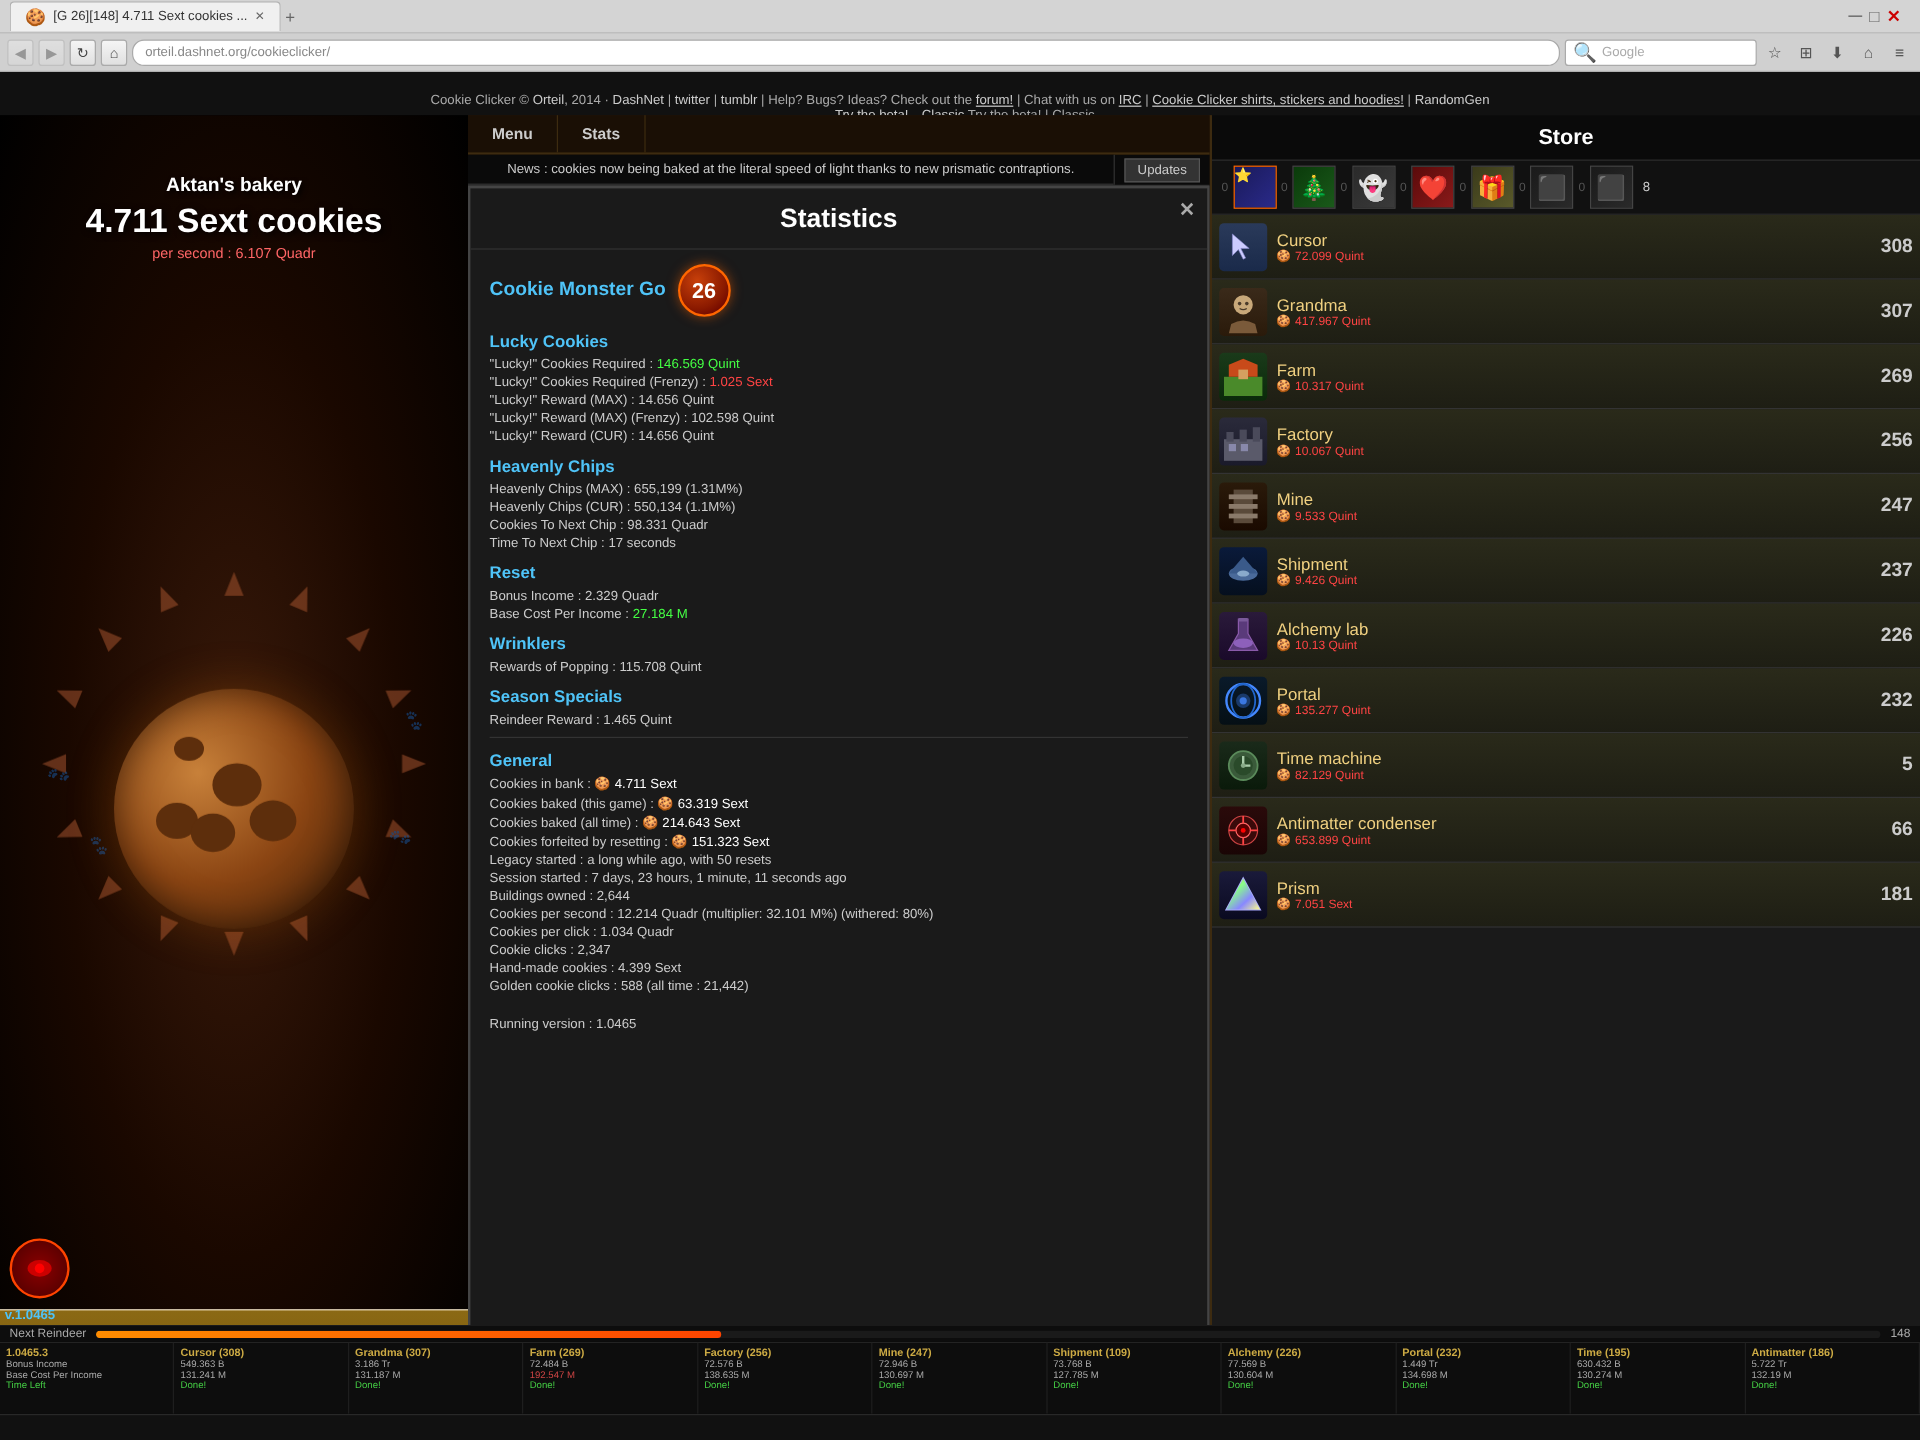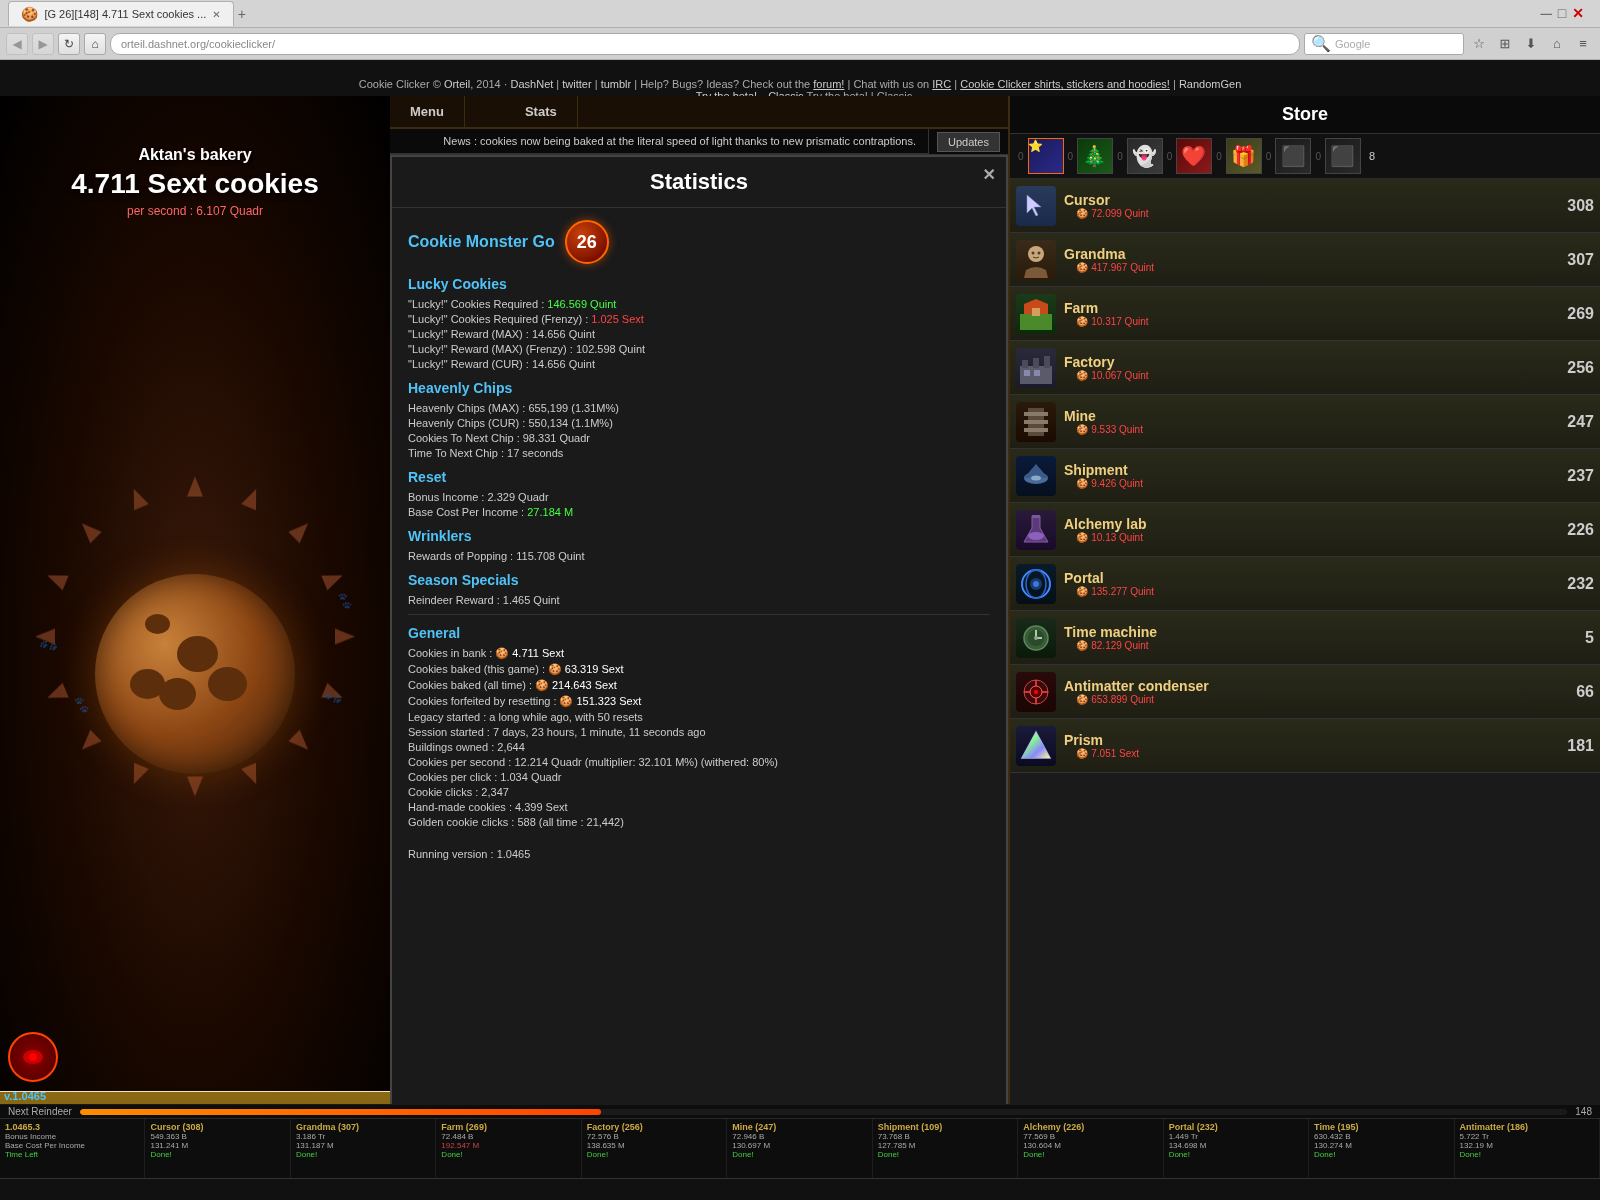--- a/index.html
+++ b/index.html
@@ -40,25 +40,25 @@
     .cookie { width: 200px; height: 200px; border-radius: 50%; background: radial-gradient(circle at 35% 35%, #c8813a, #8B4513 50%, #5D2E0C 80%); box-shadow: 0 0 40px rgba(200,100,0,0.3), inset 0 0 30px rgba(0,0,0,0.5); position: relative; }
     .cookie::before { content: ''; position: absolute; top: 20%; left: 25%; width: 25px; height: 20px; border-radius: 50%; background: #5D2E0C; box-shadow: 40px 30px 0 8px #5D2E0C, 20px 70px 0 6px #5D2E0C, 70px 60px 0 7px #5D2E0C, -10px 60px 0 5px #5D2E0C; }
 
     
     .milk-bar { position: absolute; bottom: 115px; left: 0; right: 0; height: 6px; background: linear-gradient(#f5e6c8, #e8d5a8); }
 
     
     .middle-panel { width: 620px; height: 100%; background: #2a1a0a; position: relative; display: flex; flex-direction: column; border-right: 2px solid #3d2b10; }
     
     
-    .menu-tabs { display: flex; background: #1a0f05; border-bottom: 2px solid #3d2b10; gap: 40px; }
+    .menu-tabs { display: flex; background: #1a0f05; border-bottom: 2px solid #3d2b10; }
     .menu-tab { padding: 8px 20px; color: #ccc; cursor: pointer; font-size: 13px; font-weight: bold; border-right: 1px solid #3d2b10; }
     
     
-    .news-bar { background: #0a0a0a; border-bottom: 1px solid #333; padding: 6px 12px; color: #ccc; font-size: 11px; text-align: right; }
+    .news-bar { background: #0a0a0a; border-bottom: 1px solid #333; padding: 6px 12px; color: #ccc; font-size: 11px; text-align: center; }
     .updates-btn { background: #333; border: 1px solid #555; color: #ccc; padding: 3px 10px; font-size: 11px; cursor: pointer; }
 
     
     .stats-modal { background: #1a1a1a; border: 2px solid #444; margin: 0; flex: 1; overflow-y: auto; position: relative; }
     .stats-close { position: absolute; top: 8px; right: 10px; color: #aaa; cursor: pointer; font-size: 16px; font-weight: bold; }
     .stats-title { text-align: center; color: white; font-size: 22px; padding: 12px; border-bottom: 1px solid #333; font-weight: bold; }
     .stats-content { padding: 12px 16px; }
     
     
     .cm-header { display: flex; align-items: center; gap: 10px; margin-bottom: 12px; }
@@ -79,23 +79,23 @@
     
     .special-items { display: flex; align-items: center; background: #111; padding: 4px 8px; border-bottom: 1px solid #2a2a2a; gap: 4px; }
     .special-item { width: 36px; height: 36px; border: 1px solid #444; cursor: pointer; position: relative; overflow: hidden; }
     .special-item.active { border-color: #ff6600; }
     
     
     .store-list { flex: 1; overflow-y: auto; }
     .store-item { display: flex; align-items: center; background: linear-gradient(#2a2a1a, #1e1e14); border-bottom: 1px solid #333; padding: 4px 6px; cursor: pointer; gap: 8px; height: 54px; }
     .store-item-icon { width: 40px; height: 40px; border-radius: 4px; flex-shrink: 0; display: flex; align-items: center; justify-content: center; font-size: 24px; }
     .store-item-info { flex: 1; min-width: 0; }
-    .store-item-name { color: #f0d080; font-size: 14px; font-weight: bold; }
+    .store-item-name { color: #f0d080; font-size: 14px; font-weight: normal; }
     .store-item-cost { color: #888; font-size: 10px; }
-    .store-item-cost.expensive { color: #ff4444; margin-left: 12px; }
+    .store-item-cost.expensive { color: #ff4444; }
     .store-item-count { color: #ccc; font-size: 16px; font-weight: bold; min-width: 40px; text-align: right; }
 
     
     .progress-bar-container { position: fixed; bottom: 0; left: 0; right: 0; height: 22px; background: #111; display: flex; align-items: center; padding: 0 8px; gap: 8px; border-top: 1px solid #333; z-index: 100; }
 
     
     ::-webkit-scrollbar { width: 8px; }
     ::-webkit-scrollbar-track { background: #111; }
     ::-webkit-scrollbar-thumb { background: #444; border-radius: 4px; }
 

